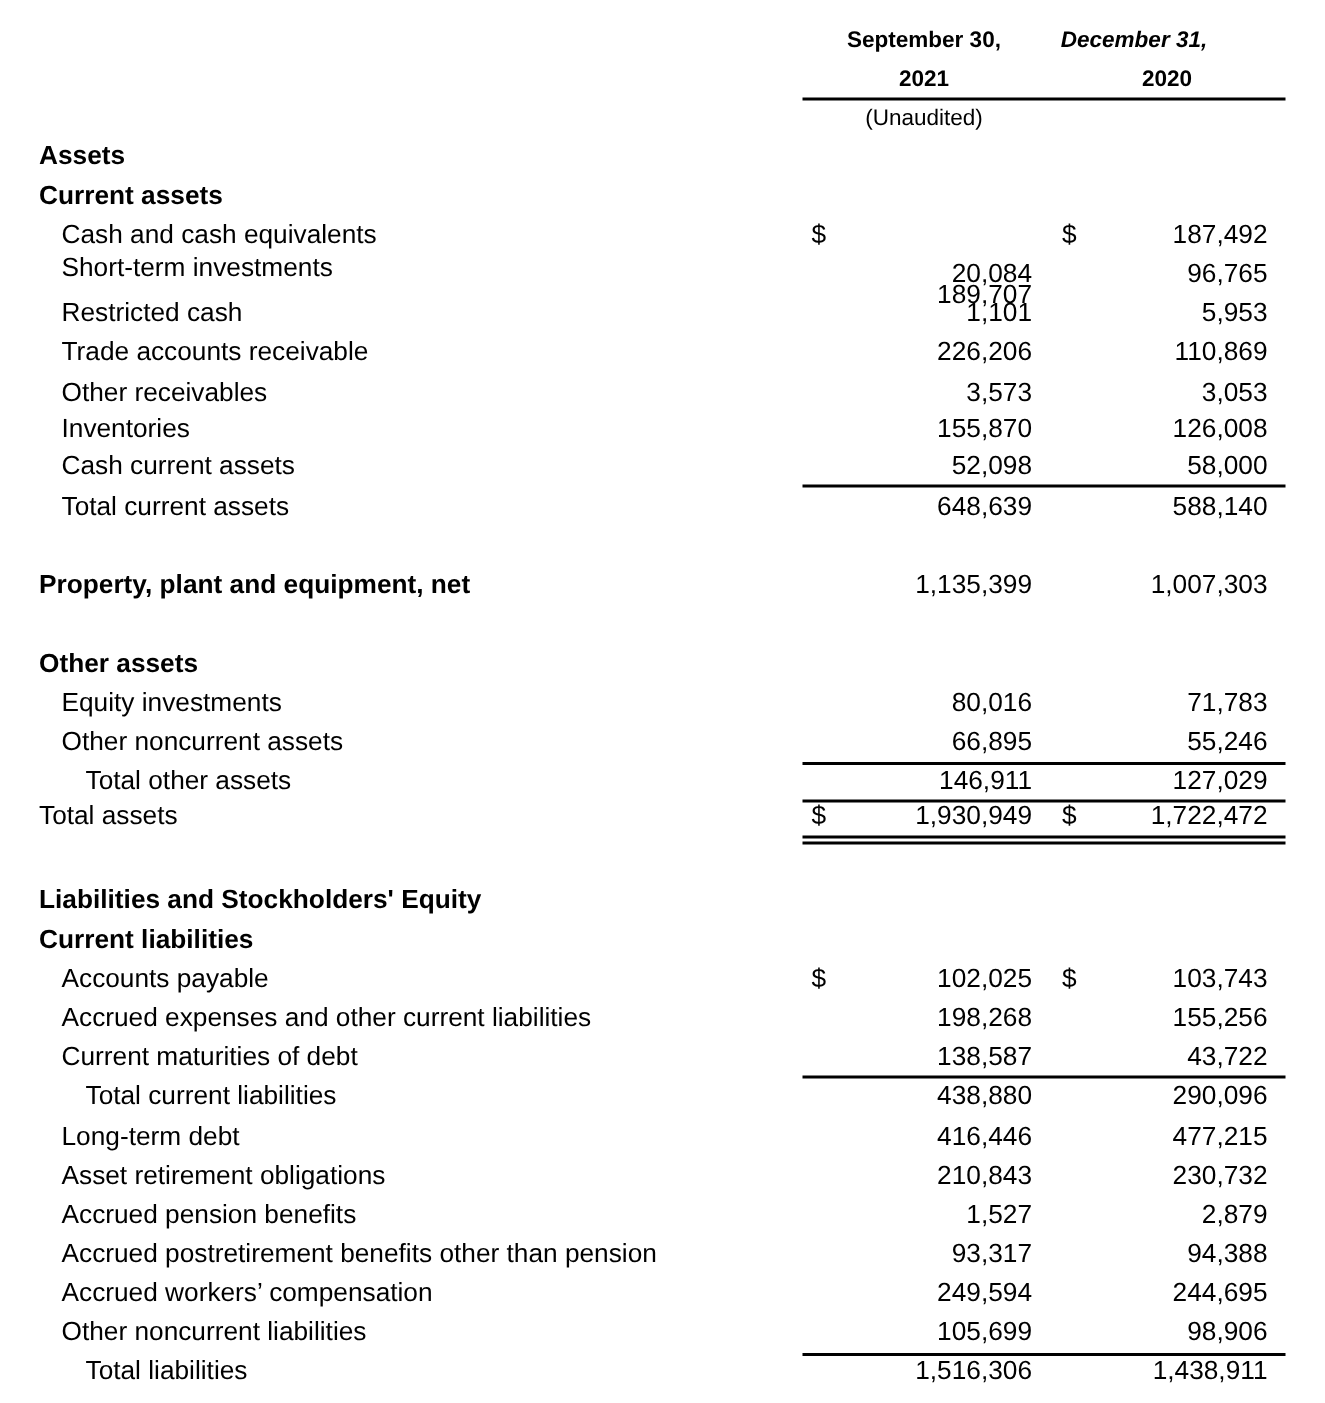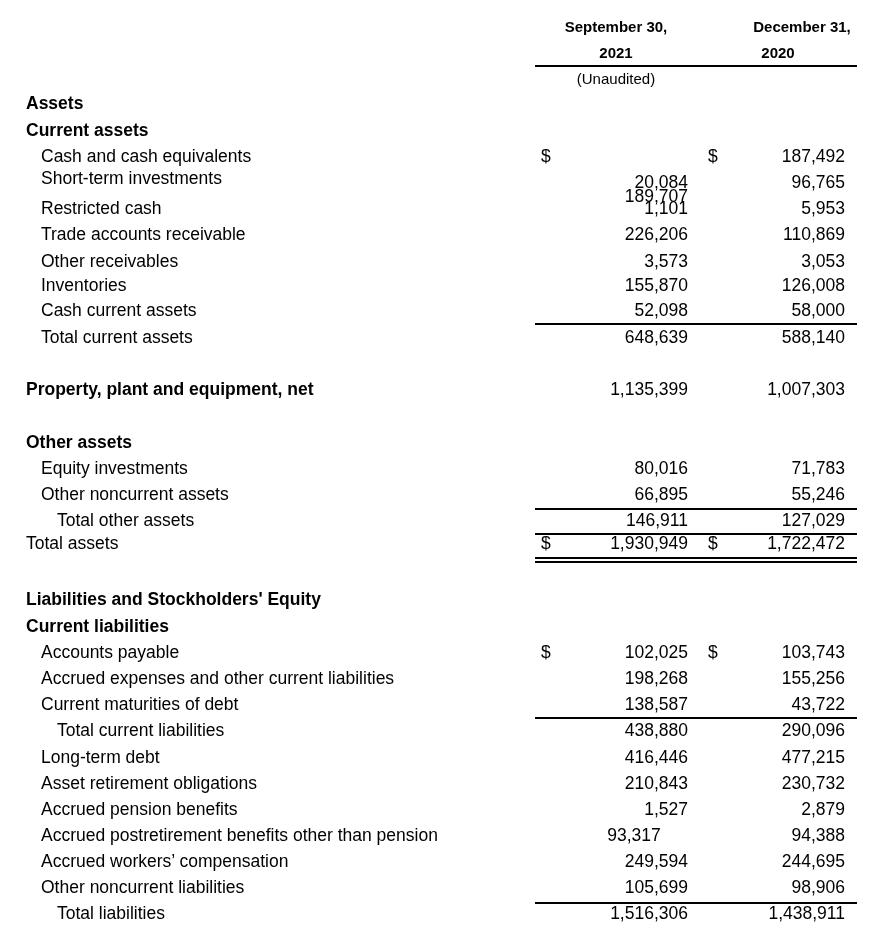--- a/index.html
+++ b/index.html
@@ -14,21 +14,21 @@
     .num { text-align: right; }
     .line { position: absolute; height: 2px; background: #000; }
   </style>
 </head>
 <body>
 
 <div id="doc">
   <div class="abs hdr" style="left:556px; width:120px; top:18px;">September 30,</div>
   <div class="abs hdr" style="left:556px; width:120px; top:44px;">2021</div>
   <div class="abs unaud" style="left:556px; width:120px; top:70px;">(Unaudited)</div>
-  <div class="abs hdr" style="left:742px; width:120px; top:18px;">December 31,</div>
+  <div class="abs hdr" style="left:696px; width:120px; top:18px;font-style:italic;">December 31,</div>
   <div class="abs hdr" style="left:718px; width:120px; top:44px;">2020</div>
   <div id="rows">
       <div class="abs bold" style="left: 26px; top: 93px;">Assets</div>
       <div class="abs bold" style="left: 26px; top: 120px;">Current assets</div>
       <div class="abs" style="left: 41px; top: 146px;">Cash and cash equivalents</div>
       <div class="abs num" style="left: 580px; width: 108px; top: 146px; margin-top: 40px;">189,707</div>
       <div class="abs num" style="left: 740px; width: 105px; top: 146px;">187,492</div>
       <div class="abs" style="left: 541px; top: 146px;">$</div>
       <div class="abs" style="left: 708px; top: 146px;">$</div>
       <div class="abs" style="left: 41px; top: 168px; text-align: right;">Short-term investments</div>
@@ -89,21 +89,21 @@
       <div class="abs" style="left: 41px; top: 747px;">Long-term debt</div>
       <div class="abs num" style="left: 580px; width: 108px; top: 747px;">416,446</div>
       <div class="abs num" style="left: 740px; width: 105px; top: 747px;">477,215</div>
       <div class="abs" style="left: 41px; top: 773px;">Asset retirement obligations</div>
       <div class="abs num" style="left: 580px; width: 108px; top: 773px;">210,843</div>
       <div class="abs num" style="left: 740px; width: 105px; top: 773px;">230,732</div>
       <div class="abs" style="left: 41px; top: 799px;">Accrued pension benefits</div>
       <div class="abs num" style="left: 580px; width: 108px; top: 799px;">1,527</div>
       <div class="abs num" style="left: 740px; width: 105px; top: 799px;">2,879</div>
       <div class="abs" style="left: 41px; top: 825px;">Accrued postretirement benefits other than pension</div>
-      <div class="abs num" style="left: 580px; width: 108px; top: 825px; text-align: center;">93,317</div>
+      <div class="abs num" style="left: 580px; width: 108px; top: 825px;">93,317</div>
       <div class="abs num" style="left: 740px; width: 105px; top: 825px;">94,388</div>
       <div class="abs" style="left: 41px; top: 851px;">Accrued workers’ compensation</div>
       <div class="abs num" style="left: 580px; width: 108px; top: 851px;">249,594</div>
       <div class="abs num" style="left: 740px; width: 105px; top: 851px;">244,695</div>
       <div class="abs" style="left: 41px; top: 877px;">Other noncurrent liabilities</div>
       <div class="abs num" style="left: 580px; width: 108px; top: 877px;">105,699</div>
       <div class="abs num" style="left: 740px; width: 105px; top: 877px;">98,906</div>
       <div class="abs" style="left: 57px; top: 903px;">Total liabilities</div>
       <div class="abs num" style="left: 580px; width: 108px; top: 903px;">1,516,306</div>
       <div class="abs num" style="left: 740px; width: 105px; top: 903px;">1,438,911</div>

